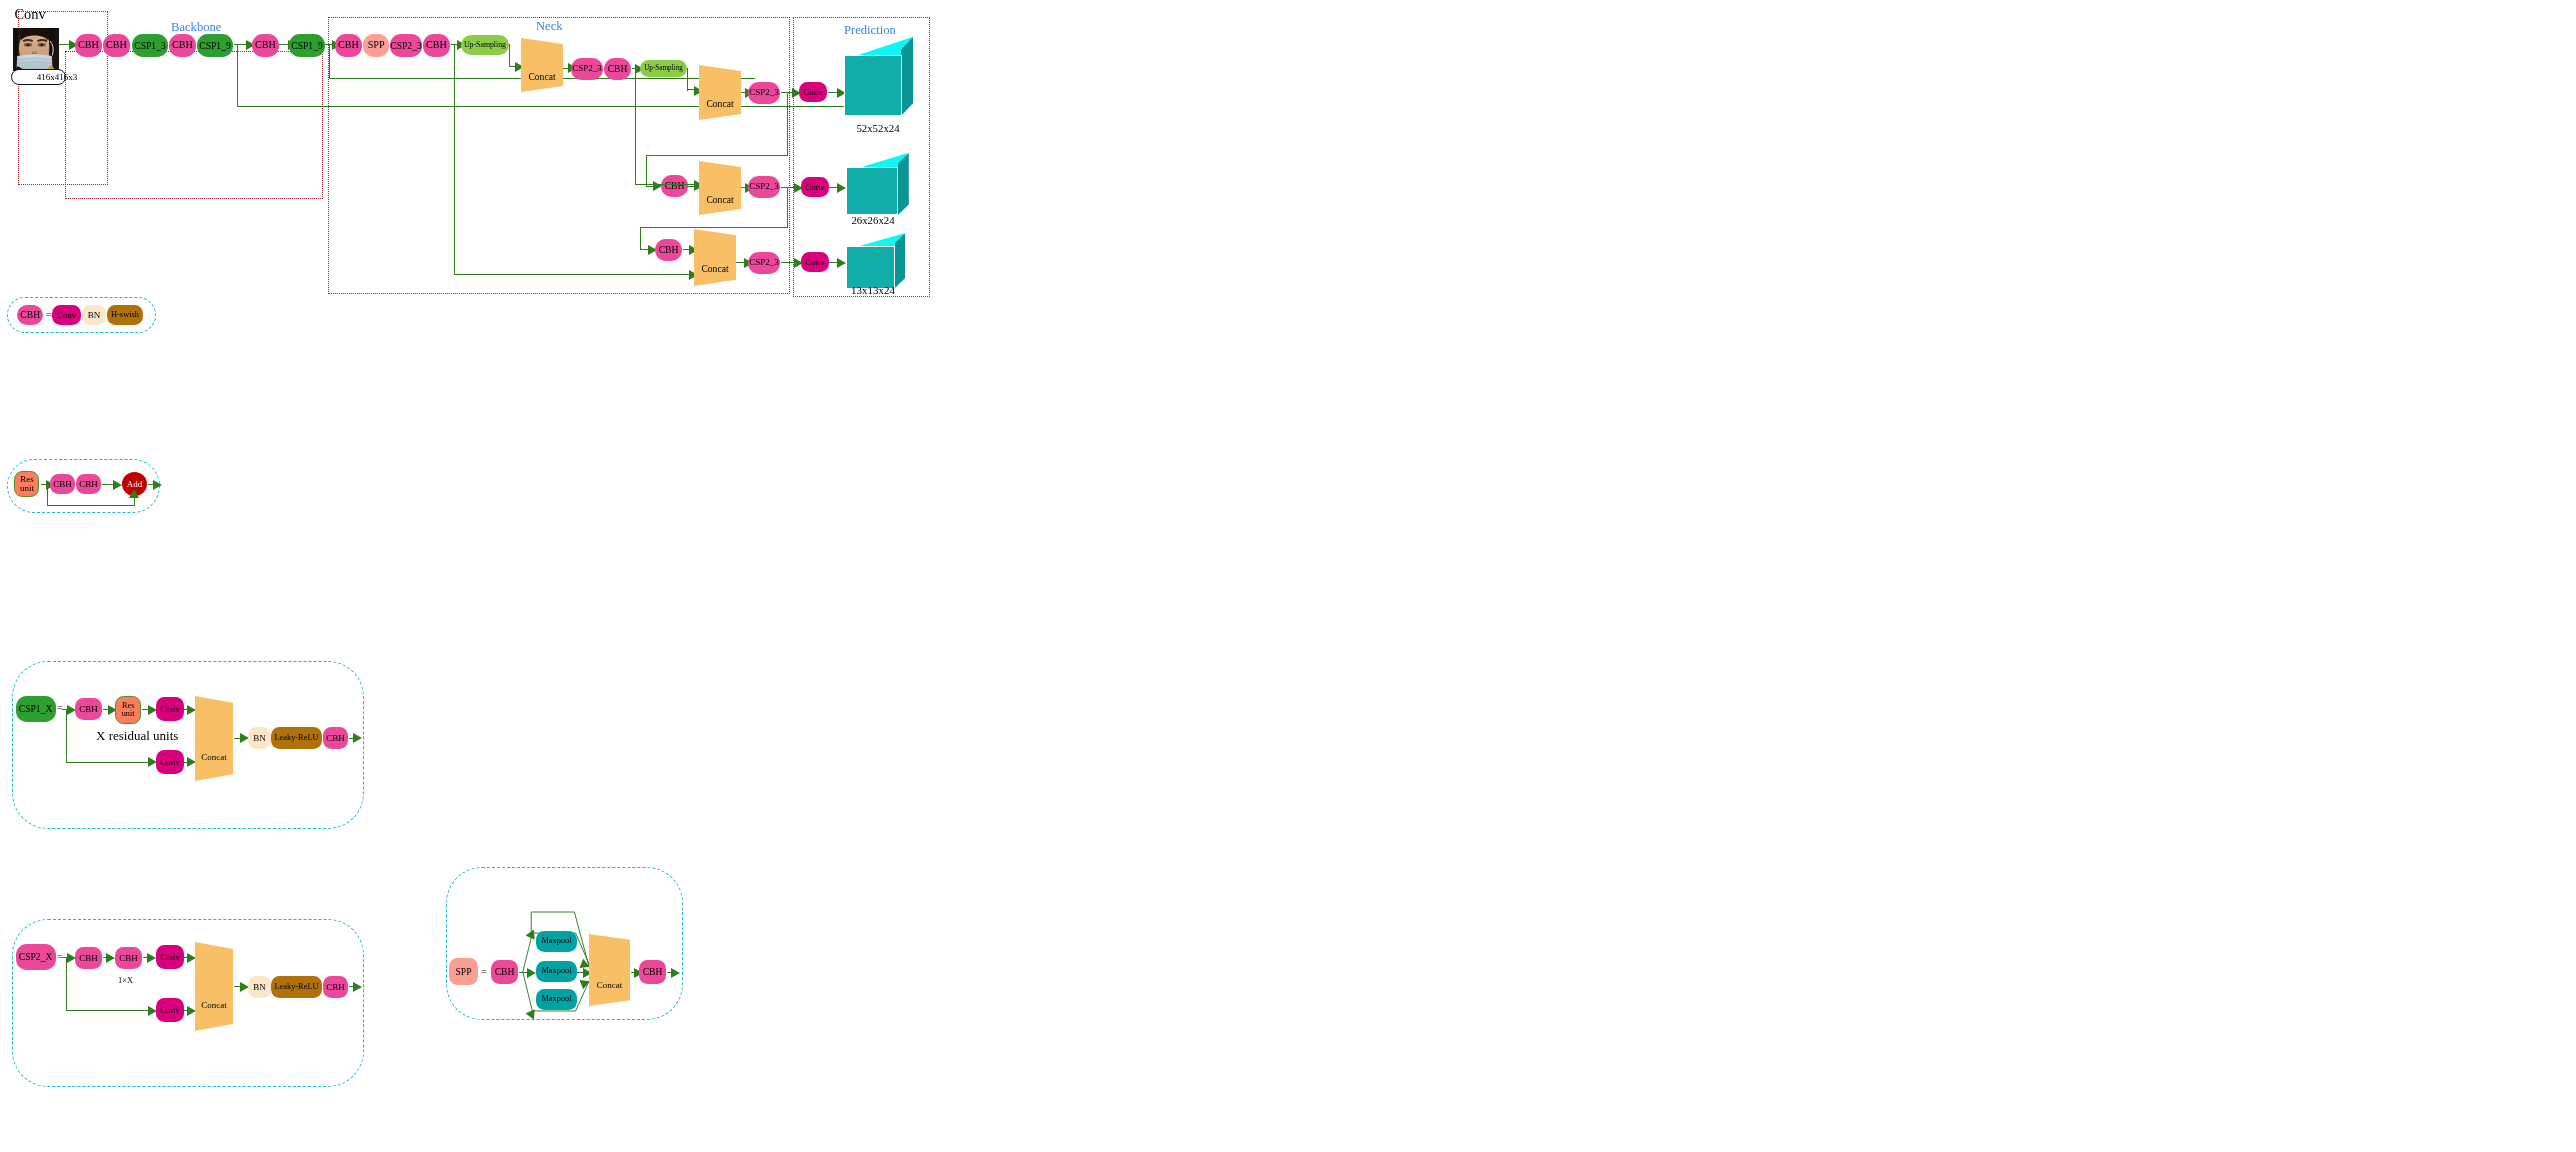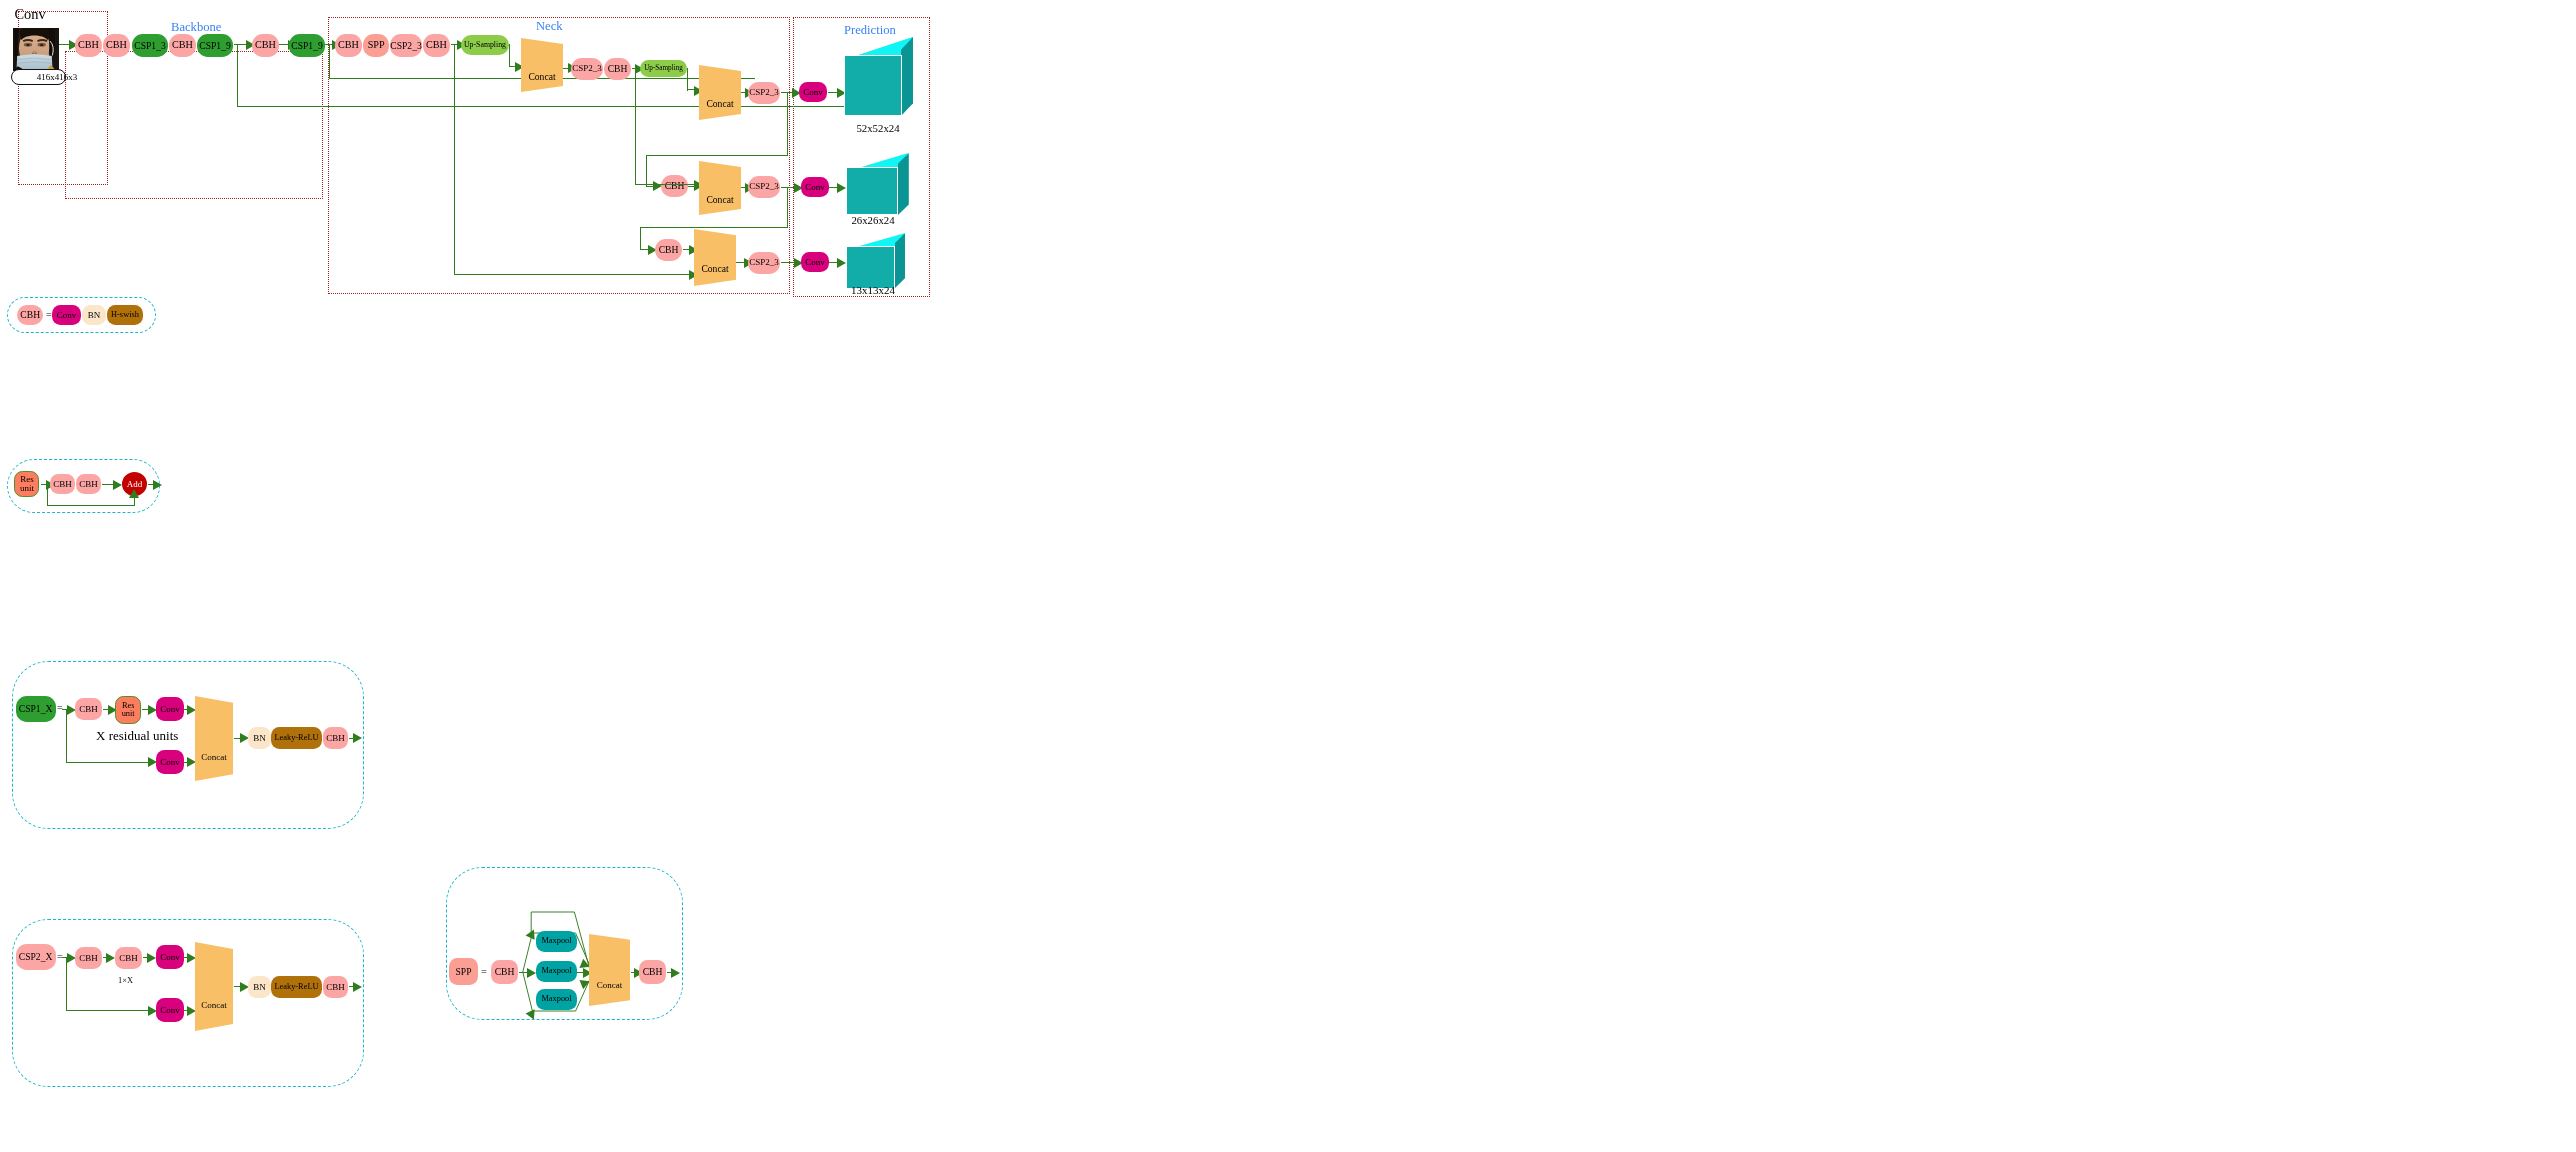--- a/index.html
+++ b/index.html
@@ -12,21 +12,21 @@
     display:flex;align-items:center;justify-content:center;
     text-align:center;
     color:#000;
     font-family:"Liberation Serif", serif;
     line-height:1;
     box-sizing:border-box;
     white-space:nowrap;
   }
   .rnd{border-radius:10.8px;}
   .rnd-sm{border-radius:8.4px;}
-  .blue{background:#fca5a5;}
+  .blue{background:#ec4899;}
   .green{background:#2e9e31;}
   .pink{background:#fb9e94;}
   .lgreen{background:#8ccc49;}
   .magenta{background:#d9007e;}
   .cream{background:#fbe6ca;}
   .brown{background:#b0700a;}
   .teal{background:#00a3a3;}
   .salmon{background:#fd7e5f;border:1.2px solid #4f8f2a;}
   .darkred{background:#c20000;border-radius:50%;}
 

